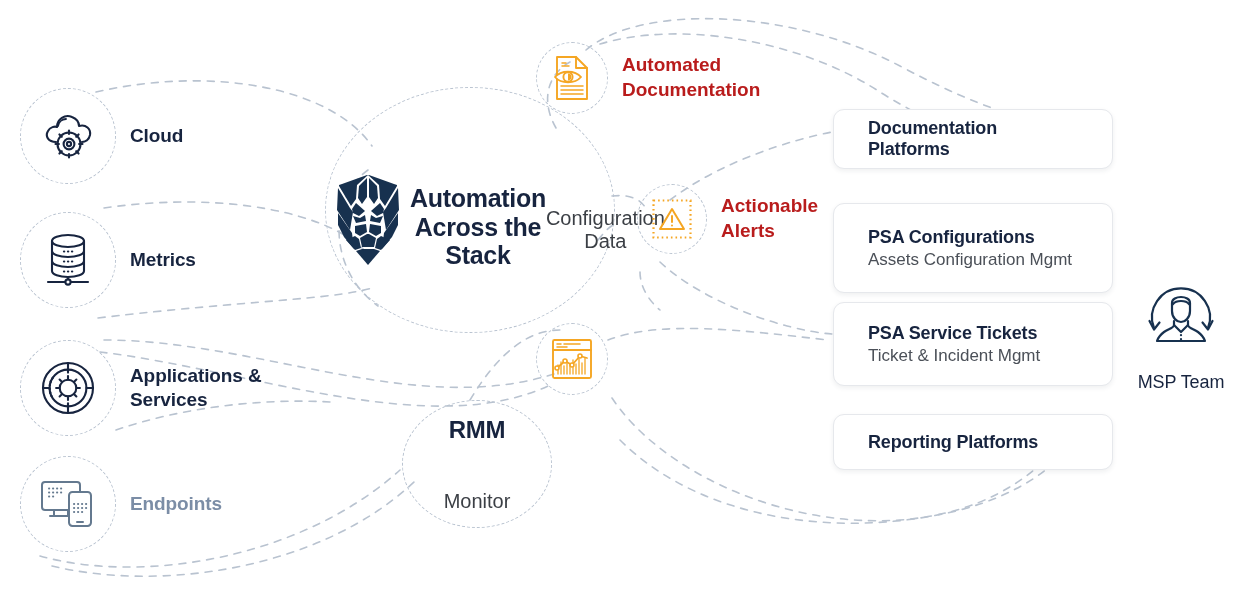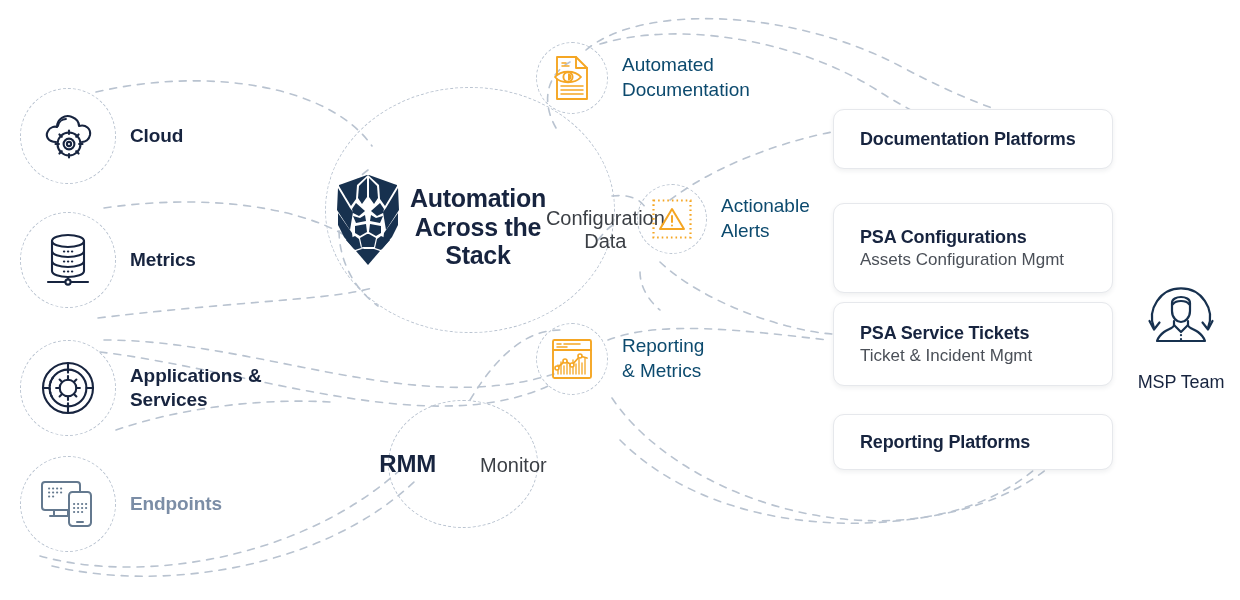--- a/index.html
+++ b/index.html
@@ -63,22 +63,22 @@
     font-size: 19px;
     font-weight: bold;
     color: #17243f;
     letter-spacing: -0.1px;
   }
   .src-label.muted { color: #7b8da6; }
 
   
   .out-label {
     font-size: 19px;
-    font-weight: normal;
-    color: #0c4a6e;
+    font-weight: bold;
+    color: #b91c1c;
     line-height: 1.3;
   }
 
   
   #hub {
     position: absolute;
     left: 325px;
     top: 87px;
     width: 290px;
     height: 246px;
@@ -104,28 +104,29 @@
   #hub-sub {
     margin-top: 5px;
     font-size: 20px;
     color: #3b3f45;
     text-align: center;
   }
 
   
   #rmm {
     position: absolute;
-    left: 388px;
+    left: 402px;
     top: 400px;
     width: 150px;
     height: 128px;
     border-radius: 50%;
     border: 1.6px dashed #b9c3d0;
     box-sizing: border-box;
     display: flex;
+    flex-direction: column;
     align-items: center;
     justify-content: center;
     gap: 44px;
   }
   #rmm-title {
     font-size: 24px;
     font-weight: bold;
     color: #17243f;
     letter-spacing: -0.2px;
   }
@@ -141,21 +142,21 @@
     left: 833px;
     width: 280px;
     background: #ffffff;
     border: 1px solid #e6e8ec;
     border-radius: 11px;
     box-shadow: 0 2px 5px rgba(23,36,63,0.07);
     box-sizing: border-box;
     display: flex;
     flex-direction: column;
     justify-content: center;
-    padding: 0 26px;
+    padding: 0 34px;
   }
   .card-title {
     font-size: 18px;
     font-weight: bold;
     color: #17243f;
     letter-spacing: -0.15px;
   }
   .card-sub {
     font-size: 17px;
     color: #4b5058;
@@ -453,22 +454,20 @@
           <path d="M7 31 L15 24 L22 28 L30 19 L37 21" stroke-width="1.8"></path>
           <g fill="#ffffff" stroke-width="1.6">
             <circle cx="7" cy="31" r="2"></circle>
               <circle cx="15" cy="24" r="2"></circle>
             <circle cx="22" cy="28" r="2"></circle>
               <circle cx="30" cy="19" r="2"></circle>
           </g>
         </g>
       </svg>
     </div>
-    <div class="label out-label">Reporting
-&amp; Metrics</div>
   </div>
 
   <div class="card" style="top:109px; height:60px;">
     <div class="card-title">Documentation Platforms</div>
   </div>
 
   <div class="card" style="top:203px; height:90px;">
     <div class="card-title">PSA Configurations</div>
     <div class="card-sub">Assets Configuration Mgmt</div>
   </div>

